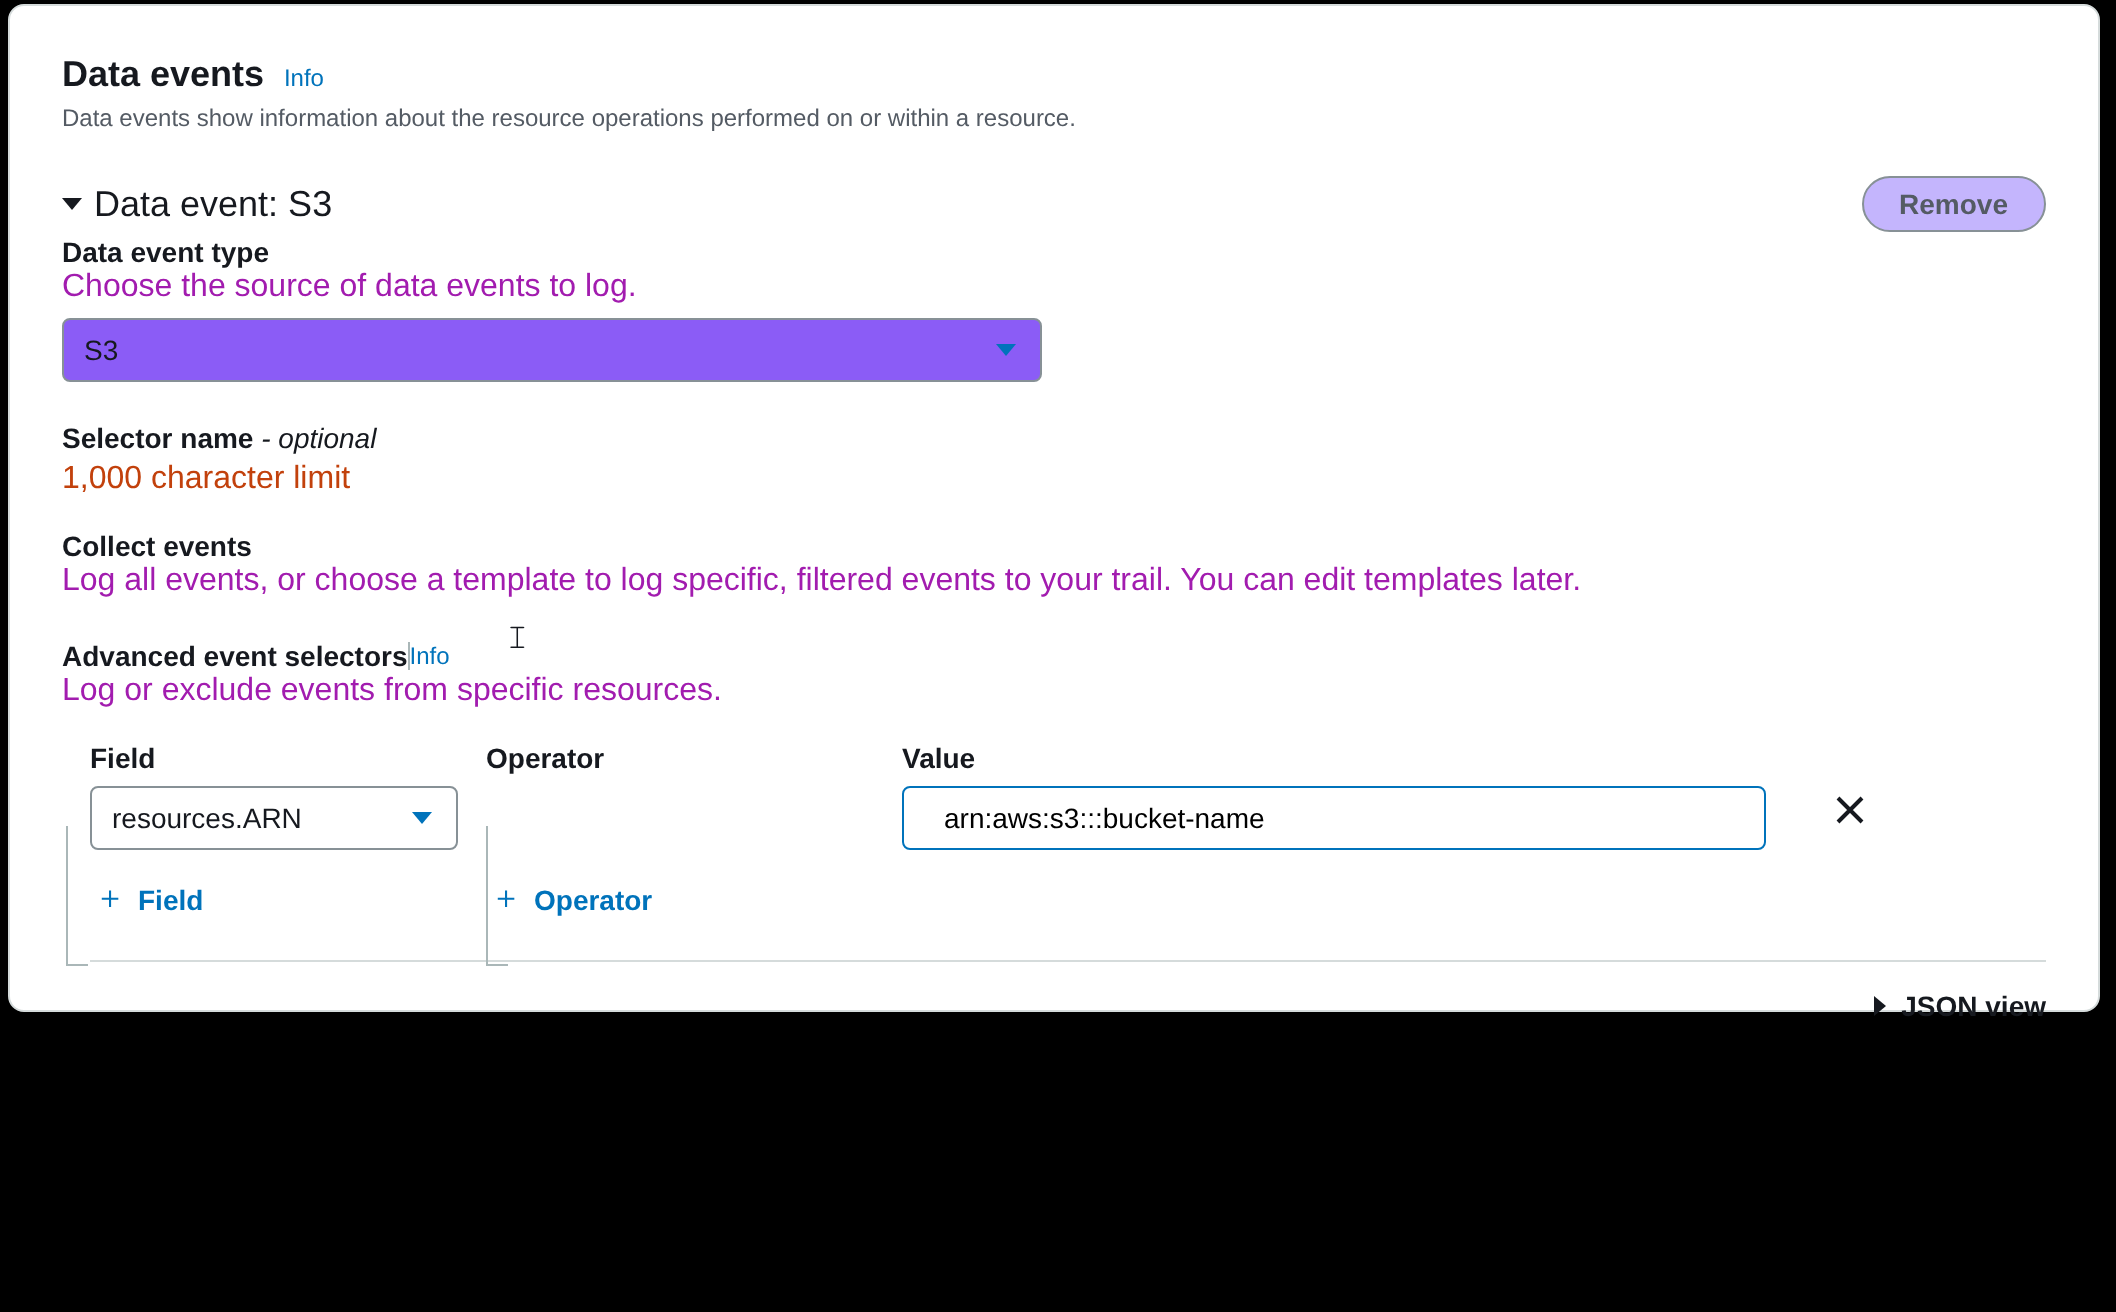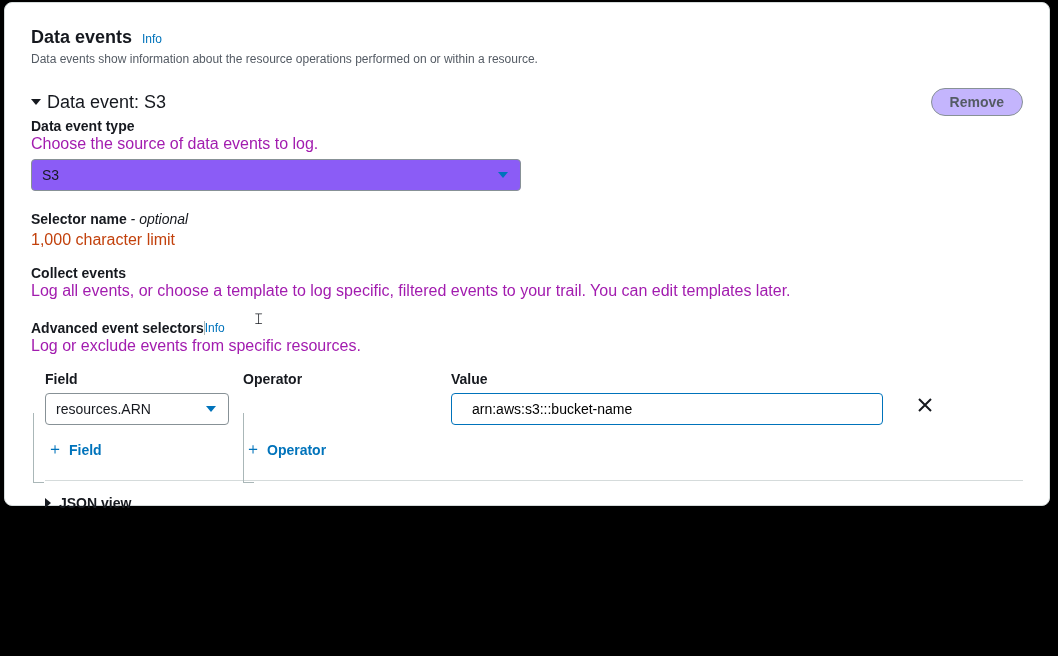--- a/index.html
+++ b/index.html
@@ -205,20 +205,21 @@
     margin-top: 14px;
     margin-left: 14px;
   }
   .json-row {
     display: flex;
     align-items: center;
     gap: 8px;
     margin-top: 14px;
     padding-left: 14px;
     cursor: pointer;
+    justify-content: flex-end;
   }
   .json-row .title { font-weight: 700; font-size:14px; }
   .footer-sep {
     height: 1px;
     background: #eaeded;
     margin-top: 26px;
   }
   .cursor-ibeam {
     position: absolute;
     left: 248px;

